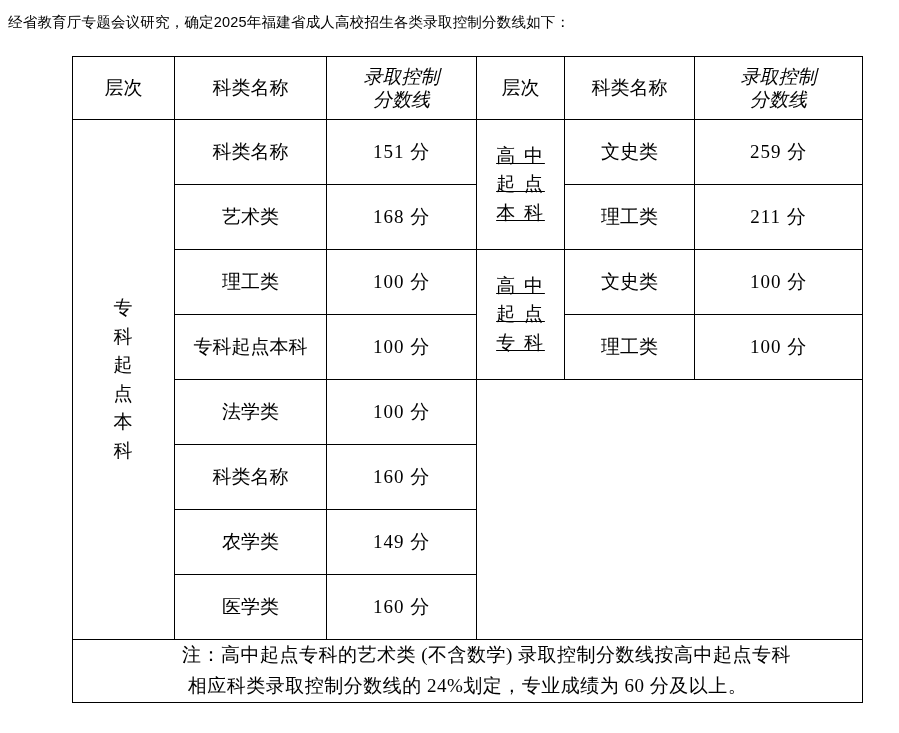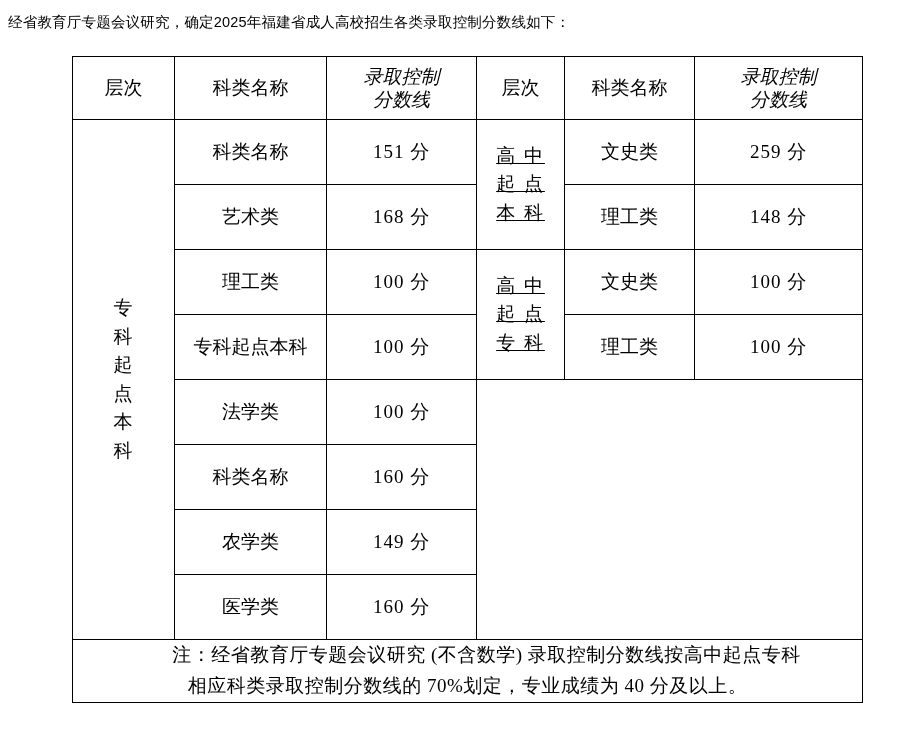--- a/index.html
+++ b/index.html
@@ -139,21 +139,21 @@
           <span class="tl">本 科</span>
         </td>
         <td>文史类</td>
         <td class="score-val">259 分</td>
       </tr>
 
       <tr class="row">
         <td>艺术类</td>
         <td class="score-val">168 分</td>
         <td>理工类</td>
-        <td class="score-val">148 分</td>
+        <td class="score-val">211 分</td>
       </tr>
 
       <tr class="row">
         <td>理工类</td>
         <td class="score-val">100 分</td>
         <td class="twoline-label" rowspan="2">
           <span class="tl">高 中</span>
           <span class="tl">起 点</span>
           <span class="tl">专 科</span>
         </td>
@@ -184,19 +184,19 @@
         <td class="score-val">149 分</td>
       </tr>
 
       <tr class="row">
         <td>医学类</td>
         <td class="score-val">160 分</td>
       </tr>
 
       <tr>
         <td class="note" colspan="6">
-          <span class="ind"></span><span>注：经省教育厅专题会议研究 (不含数学) 录取控制分数线按高中起点专科</span><br>
-          <span>相应科类录取控制分数线的 70%划定，专业成绩为 40 分及以上。</span>
+          <span class="ind"></span><span>注：高中起点专科的艺术类 (不含数学) 录取控制分数线按高中起点专科</span><br>
+          <span>相应科类录取控制分数线的 24%划定，专业成绩为 60 分及以上。</span>
         </td>
       </tr>
     </tbody>
   </table>
 </div>
 
 </body></html>

